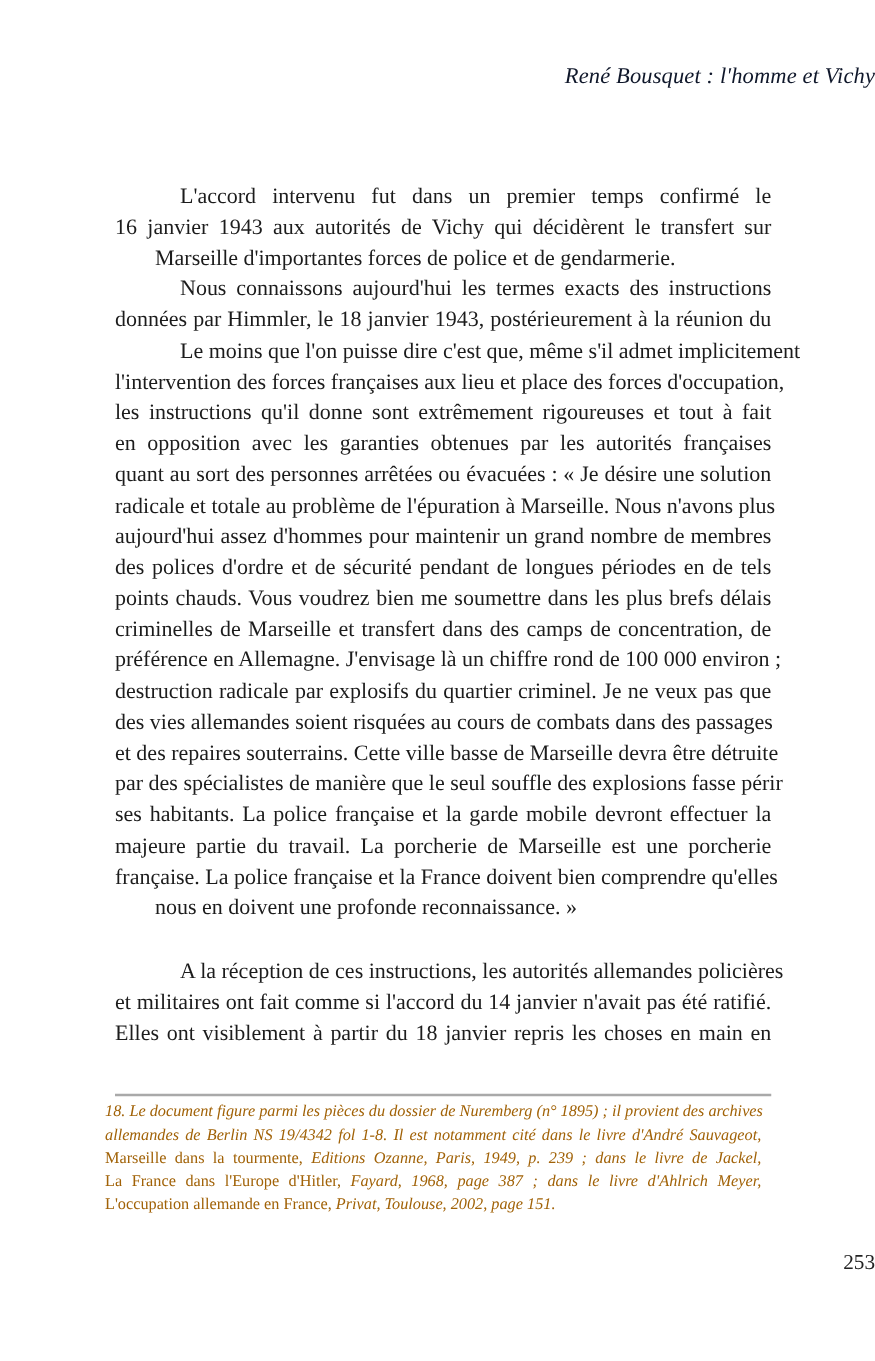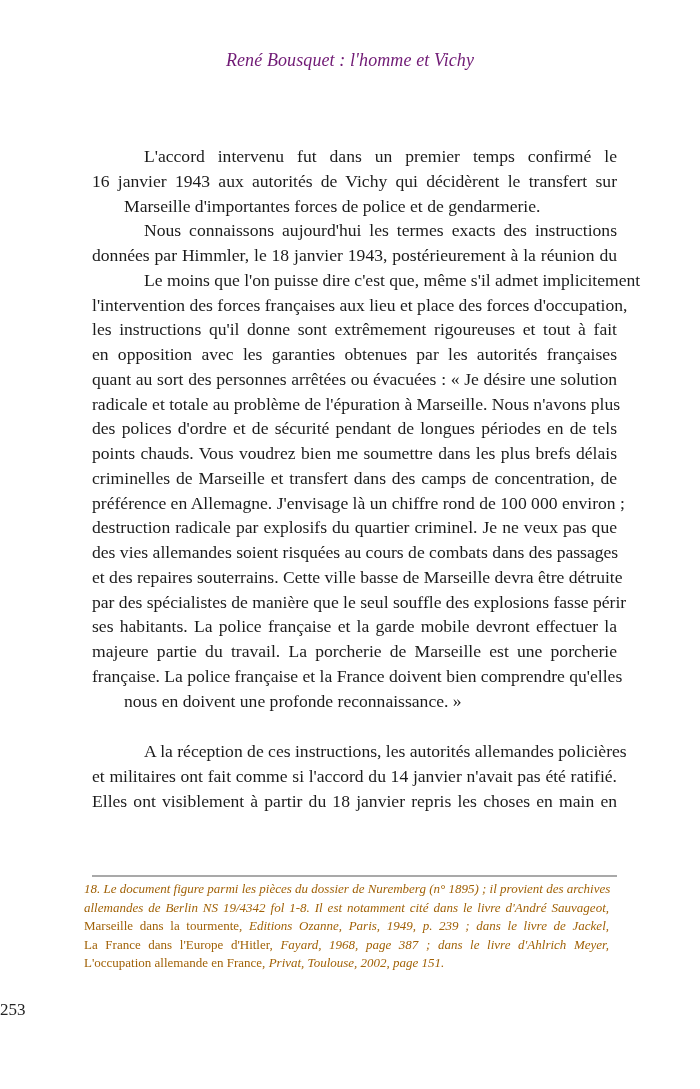--- a/index.html
+++ b/index.html
@@ -20,25 +20,25 @@
       left: 0; top: 0;
       width: 700px;
       height: 1089px;
       background: #ffffff;
     }
     .running-head {
       position: absolute;
       top: 50px;
       left: 0;
       width: 700px;
-      text-align: center;
+      text-align: right;
       font-style: italic;
       font-size: 18px;
       letter-spacing: 0.1px;
-      color: #701a75;
+      color: #0f172a;
     }
     .body-text {
       position: absolute;
       left: 92px;
       width: 525px;
       top: 144px;
       font-size: 17.6px;
       line-height: 24.75px;
       color: #1c1c1c;
     }
@@ -91,21 +91,21 @@
     }
     .fn-line.last {
       text-align-last: left;
     }
     .it { font-style: italic; }
     .page-number {
       position: absolute;
       top: 1000px;
       left: 0;
       width: 700px;
-      text-align: left;
+      text-align: right;
       font-size: 17px;
       color: #222;
     }
   </style>
 </head>
 <body>
 
 <div class="page">
 
   <div class="running-head">René Bousquet : l'homme et Vichy</div>
@@ -123,20 +123,21 @@
       <span class="line">données par Himmler, le 18 janvier 1943, postérieurement à la réunion du</span>
     </div>
 
     <div>
       <span class="line indent">Le moins que l'on puisse dire c'est que, même s'il admet implicitement</span>
       <span class="line">l'intervention des forces françaises aux lieu et place des forces d'occupation,</span>
       <span class="line">les instructions qu'il donne sont extrêmement rigoureuses et tout à fait</span>
       <span class="line">en opposition avec les garanties obtenues par les autorités françaises</span>
       <span class="line">quant au sort des personnes arrêtées ou évacuées : « Je désire une solution</span>
       <span class="line">radicale et totale au problème de l'épuration à Marseille. Nous n'avons plus</span>
+      <span class="line">aujourd'hui assez d'hommes pour maintenir un grand nombre de membres</span>
       <span class="line">des polices d'ordre et de sécurité pendant de longues périodes en de tels</span>
       <span class="line">points chauds. Vous voudrez bien me soumettre dans les plus brefs délais</span>
       <span class="line">criminelles de Marseille et transfert dans des camps de concentration, de</span>
       <span class="line">préférence en Allemagne. J'envisage là un chiffre rond de 100 000 environ ;</span>
       <span class="line">destruction radicale par explosifs du quartier criminel. Je ne veux pas que</span>
       <span class="line">des vies allemandes soient risquées au cours de combats dans des passages</span>
       <span class="line">et des repaires souterrains. Cette ville basse de Marseille devra être détruite</span>
       <span class="line">par des spécialistes de manière que le seul souffle des explosions fasse périr</span>
       <span class="line">ses habitants. La police française et la garde mobile devront effectuer la</span>
       <span class="line">majeure partie du travail. La porcherie de Marseille est une porcherie</span>

